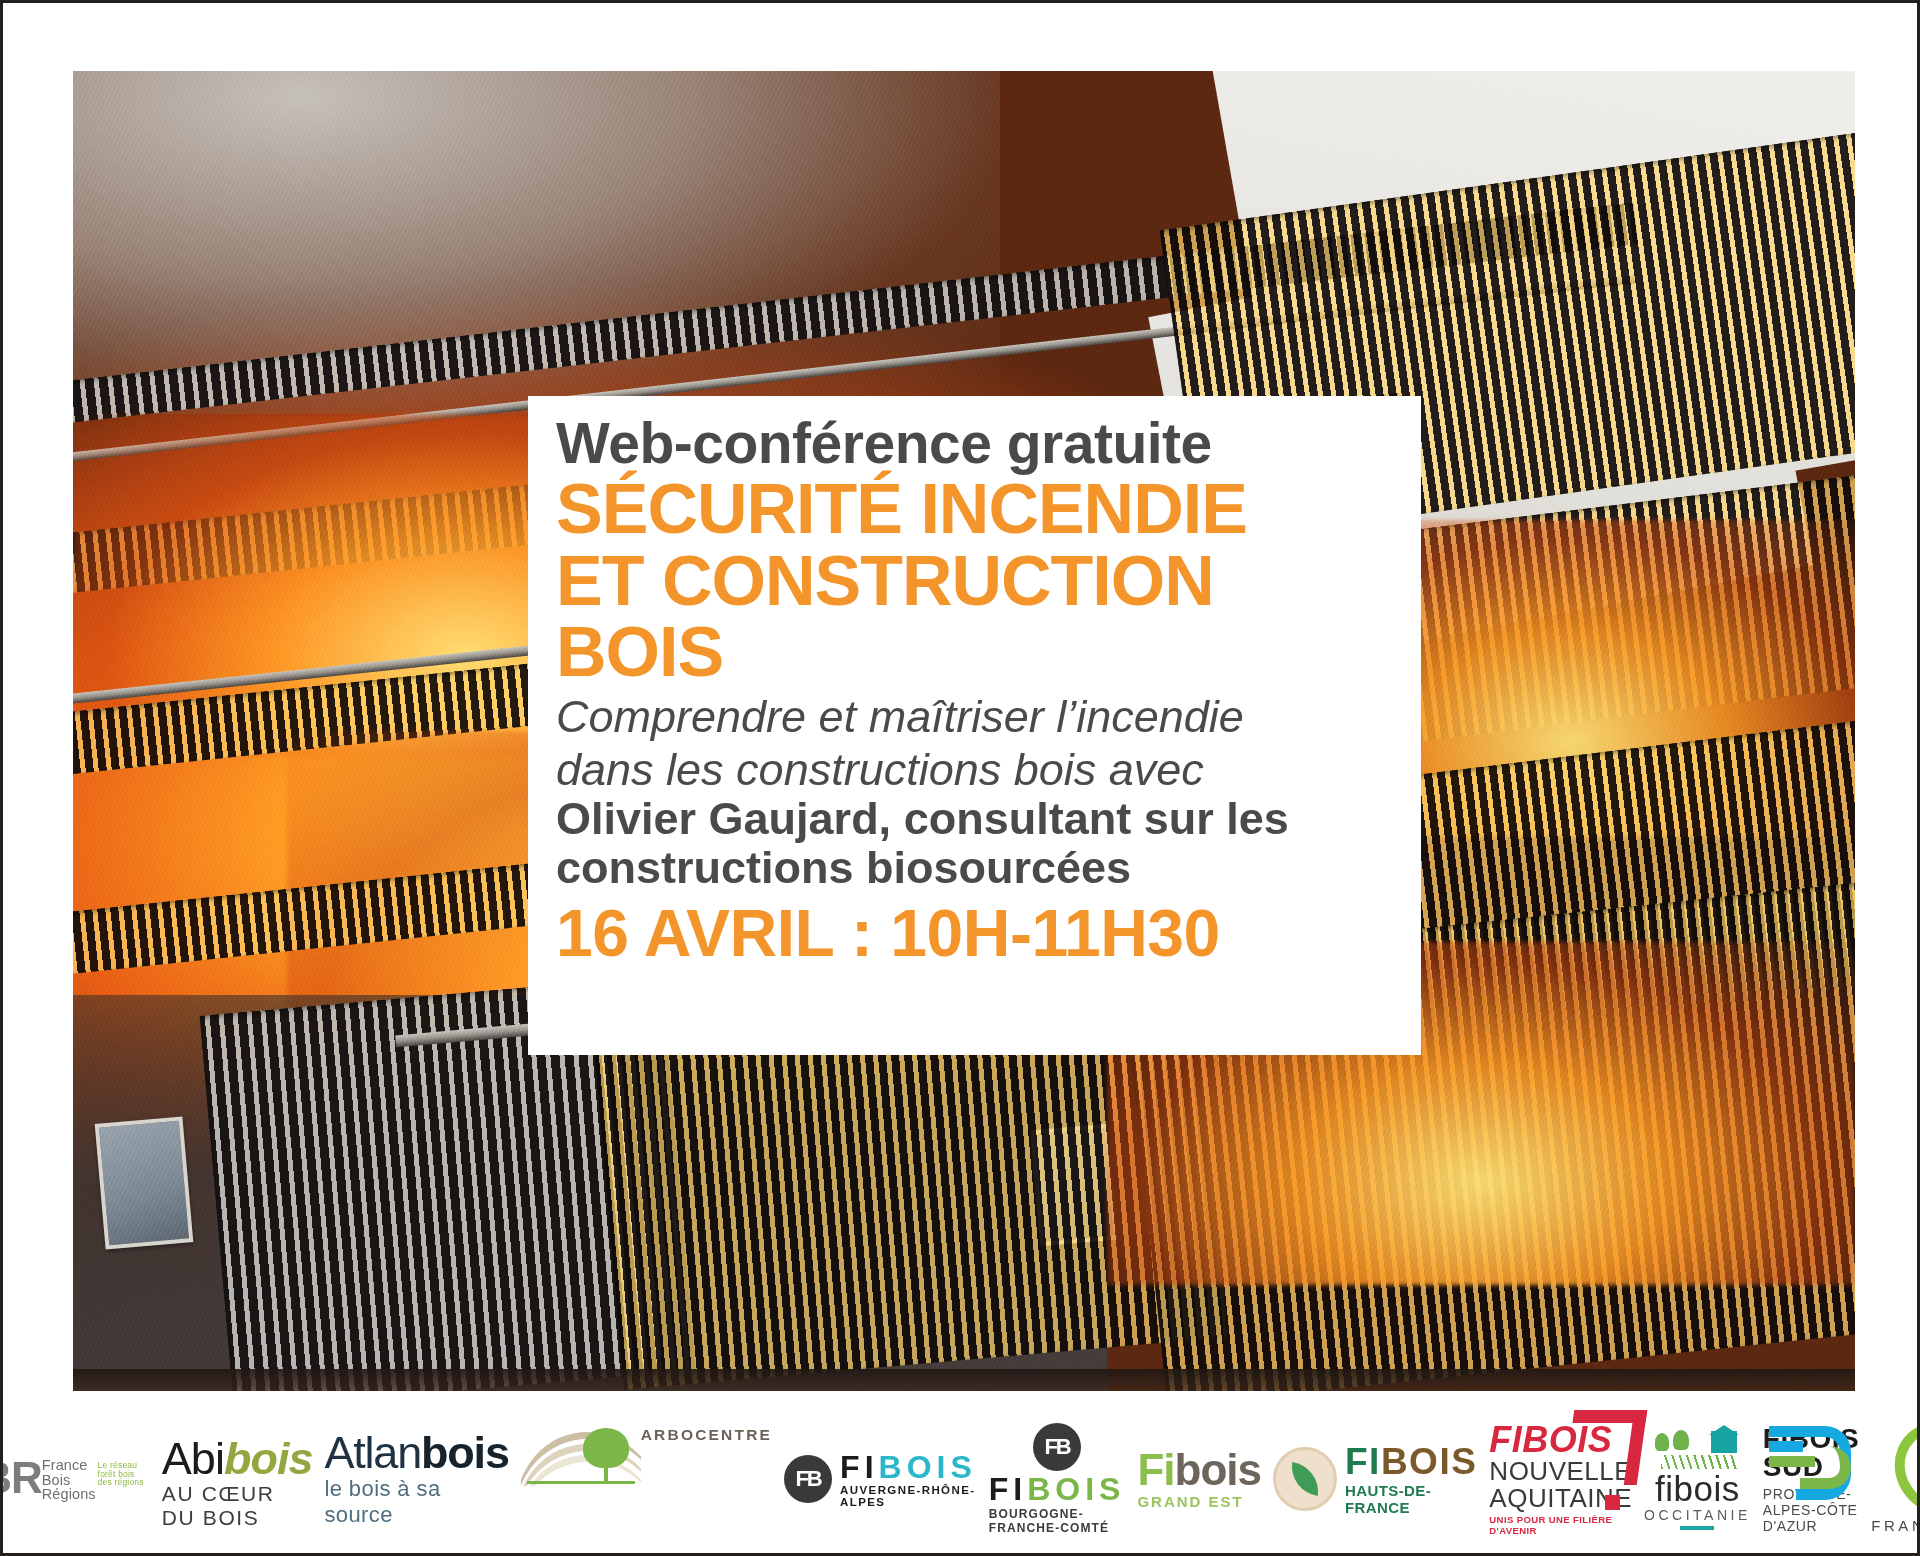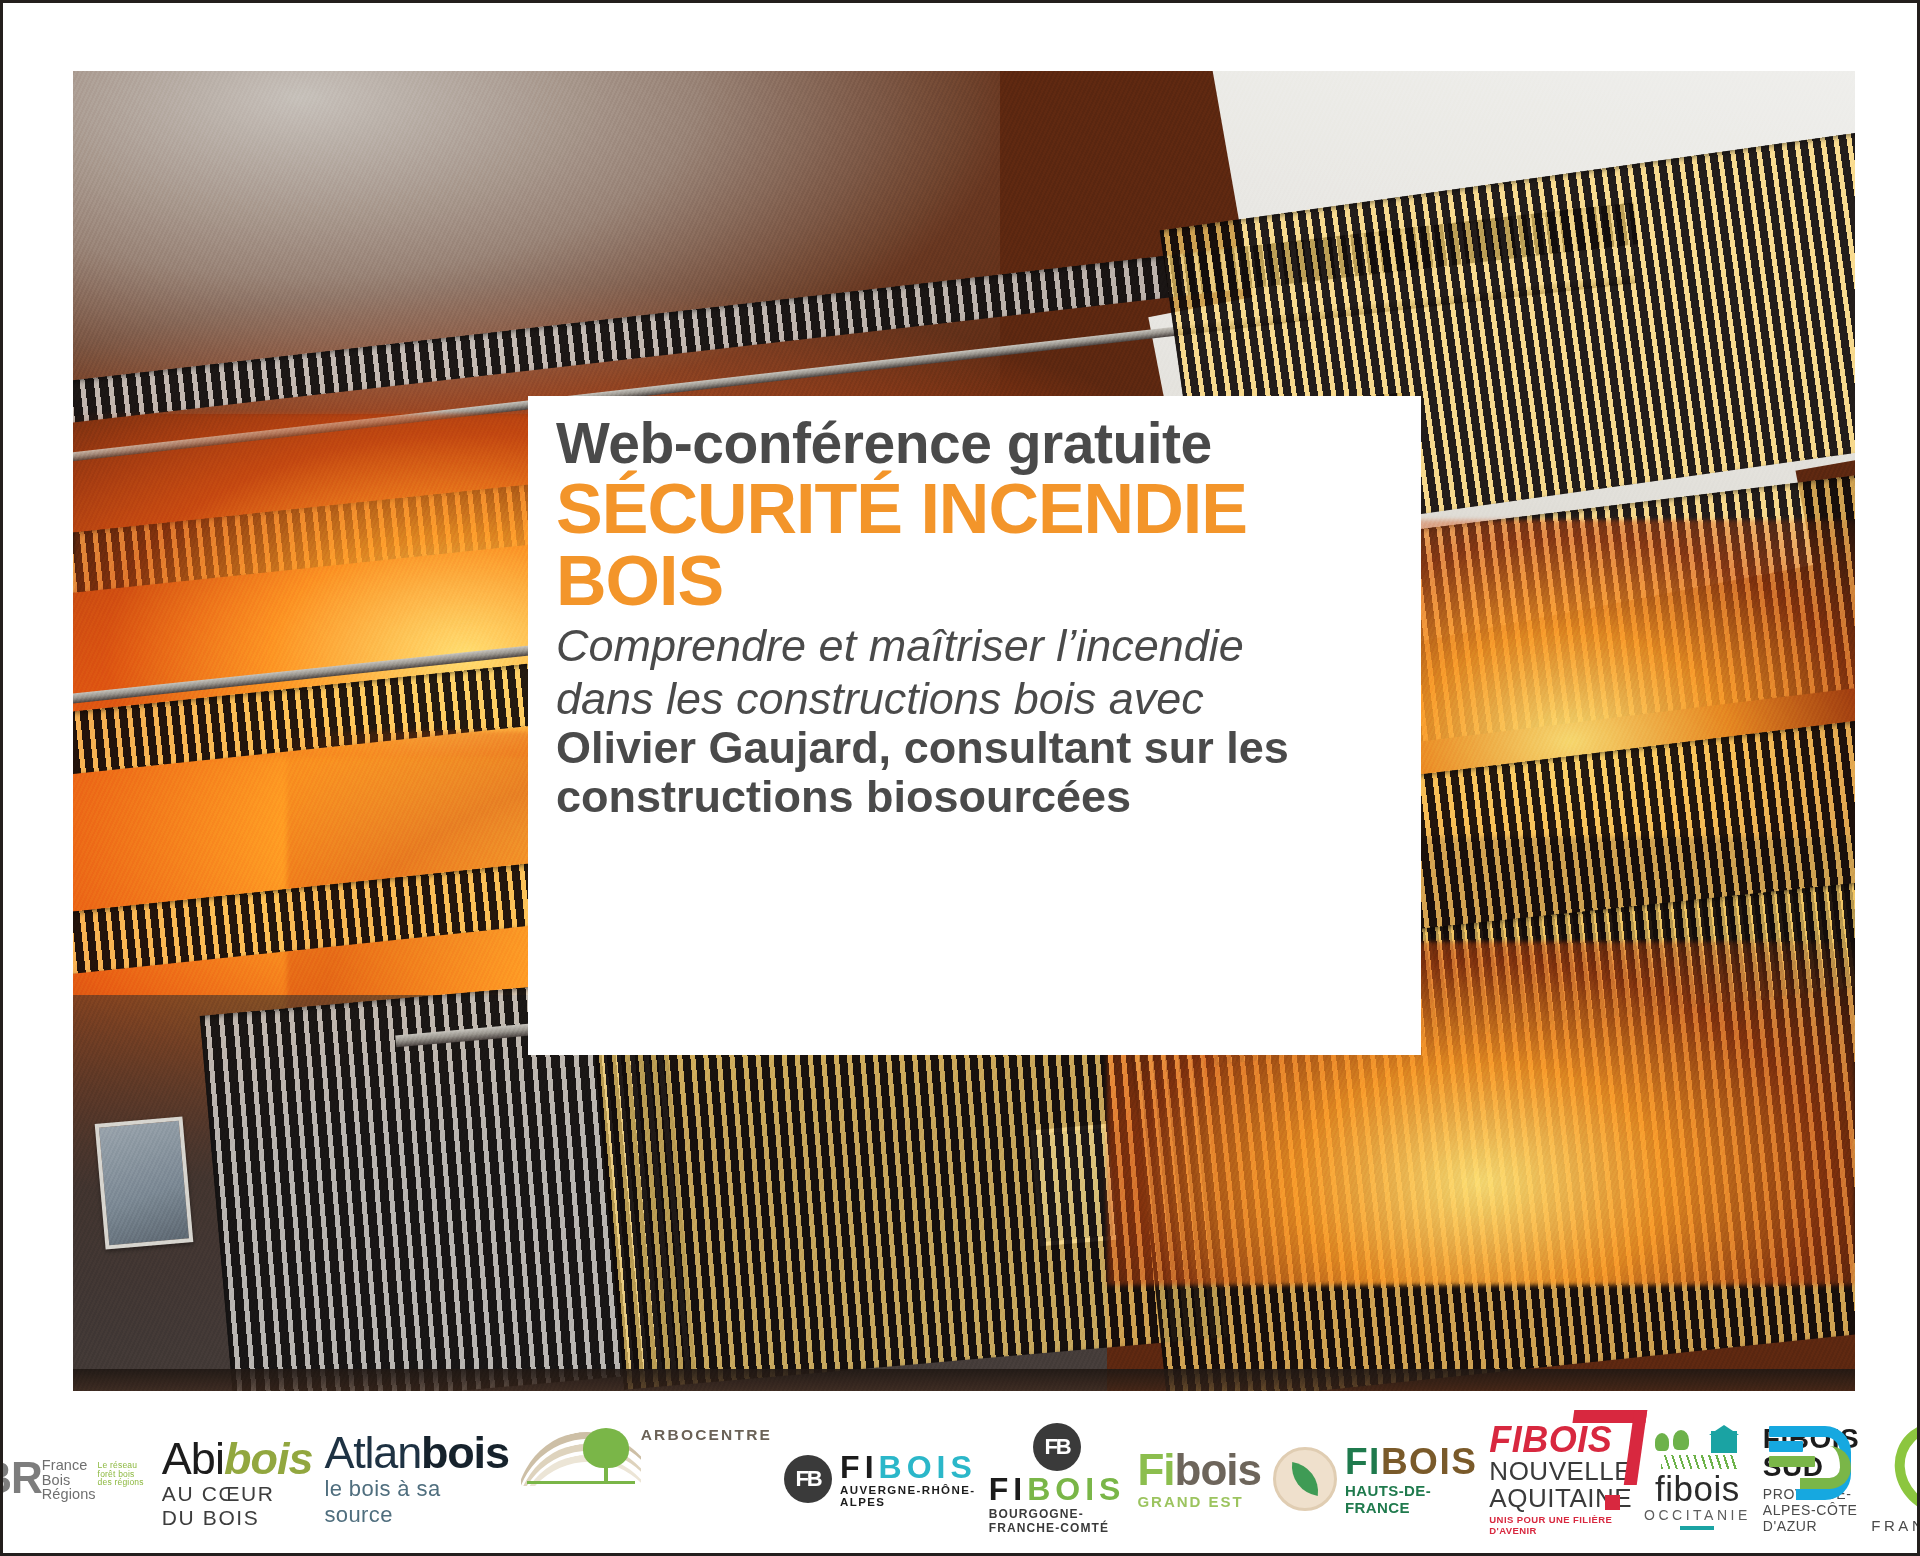--- a/index.html
+++ b/index.html
@@ -407,25 +407,27 @@
     <div class="flames" style="left:58%; top:66%; width:42%; height:26%;"></div>
 
     <div class="facade" style="left:0; bottom:0; width:100%; height:22px;"></div>
 
     <div class="photo-grain"></div>
   </div>
 
   <div id="text-card">
     <div class="t-kicker">Web-conférence gratuite</div>
     <div class="t-head">SÉCURITÉ INCENDIE</div>
+    <div class="t-head">ET CONSTRUCTION</div>
     <div class="t-head">BOIS</div>
     <div class="t-sub">Comprendre et maîtriser l’incendie</div>
     <div class="t-sub">dans les constructions bois avec</div>
     <div class="t-speaker">Olivier Gaujard, consultant sur les</div>
     <div class="t-speaker">constructions biosourcées</div>
+    <div class="t-date">16 AVRIL : 10H-11H30</div>
   </div>
 
   <div id="logo-strip">
 
     <div class="logo fbr" style="gap:8px;">
       <div class="fbr-arcs">
         <i style="left:4px;  top:2px;  width:46px; height:46px; border-top-color:#2196d4; border-left-color:#2196d4; transform:rotate(-32deg);"></i>
         <i style="left:10px; top:8px;  width:36px; height:36px; border-top-color:#e8412f; border-right-color:#e8412f; transform:rotate(28deg);"></i>
         <i style="left:12px; top:14px; width:32px; height:32px; border-top-color:#f08a1e; border-right-color:#f08a1e; transform:rotate(72deg);"></i>
         <i style="left:6px;  top:10px; width:44px; height:44px; border-bottom-color:#7fb93f; border-left-color:#7fb93f; transform:rotate(-8deg);"></i>

